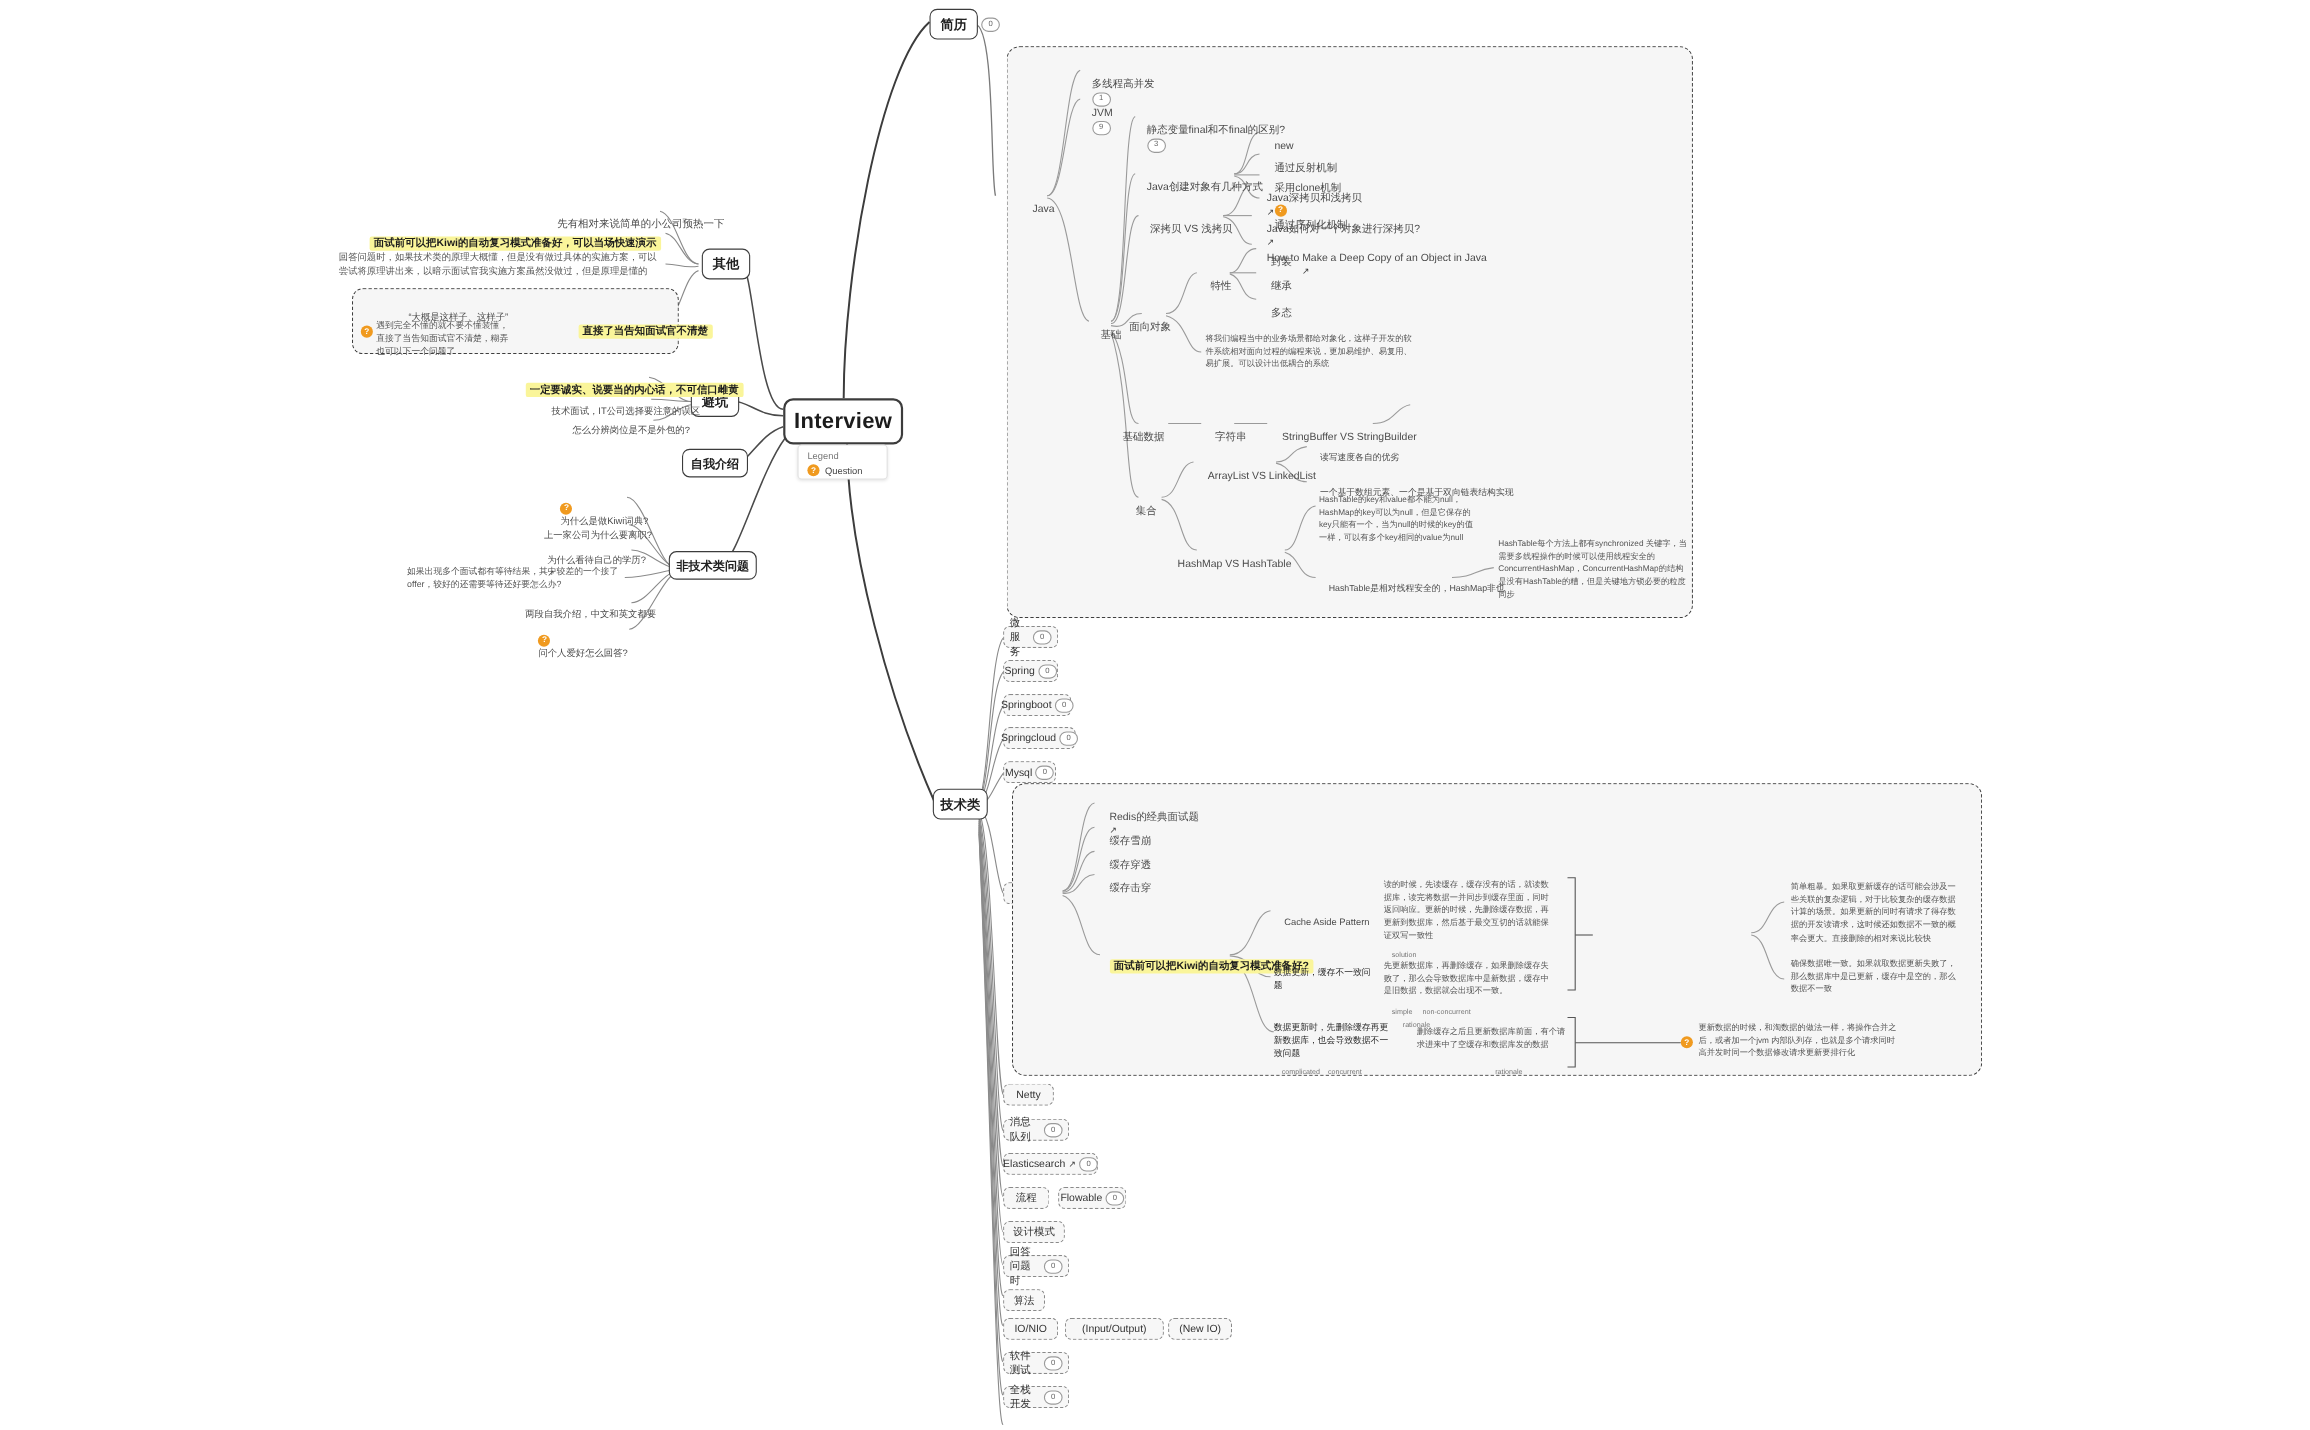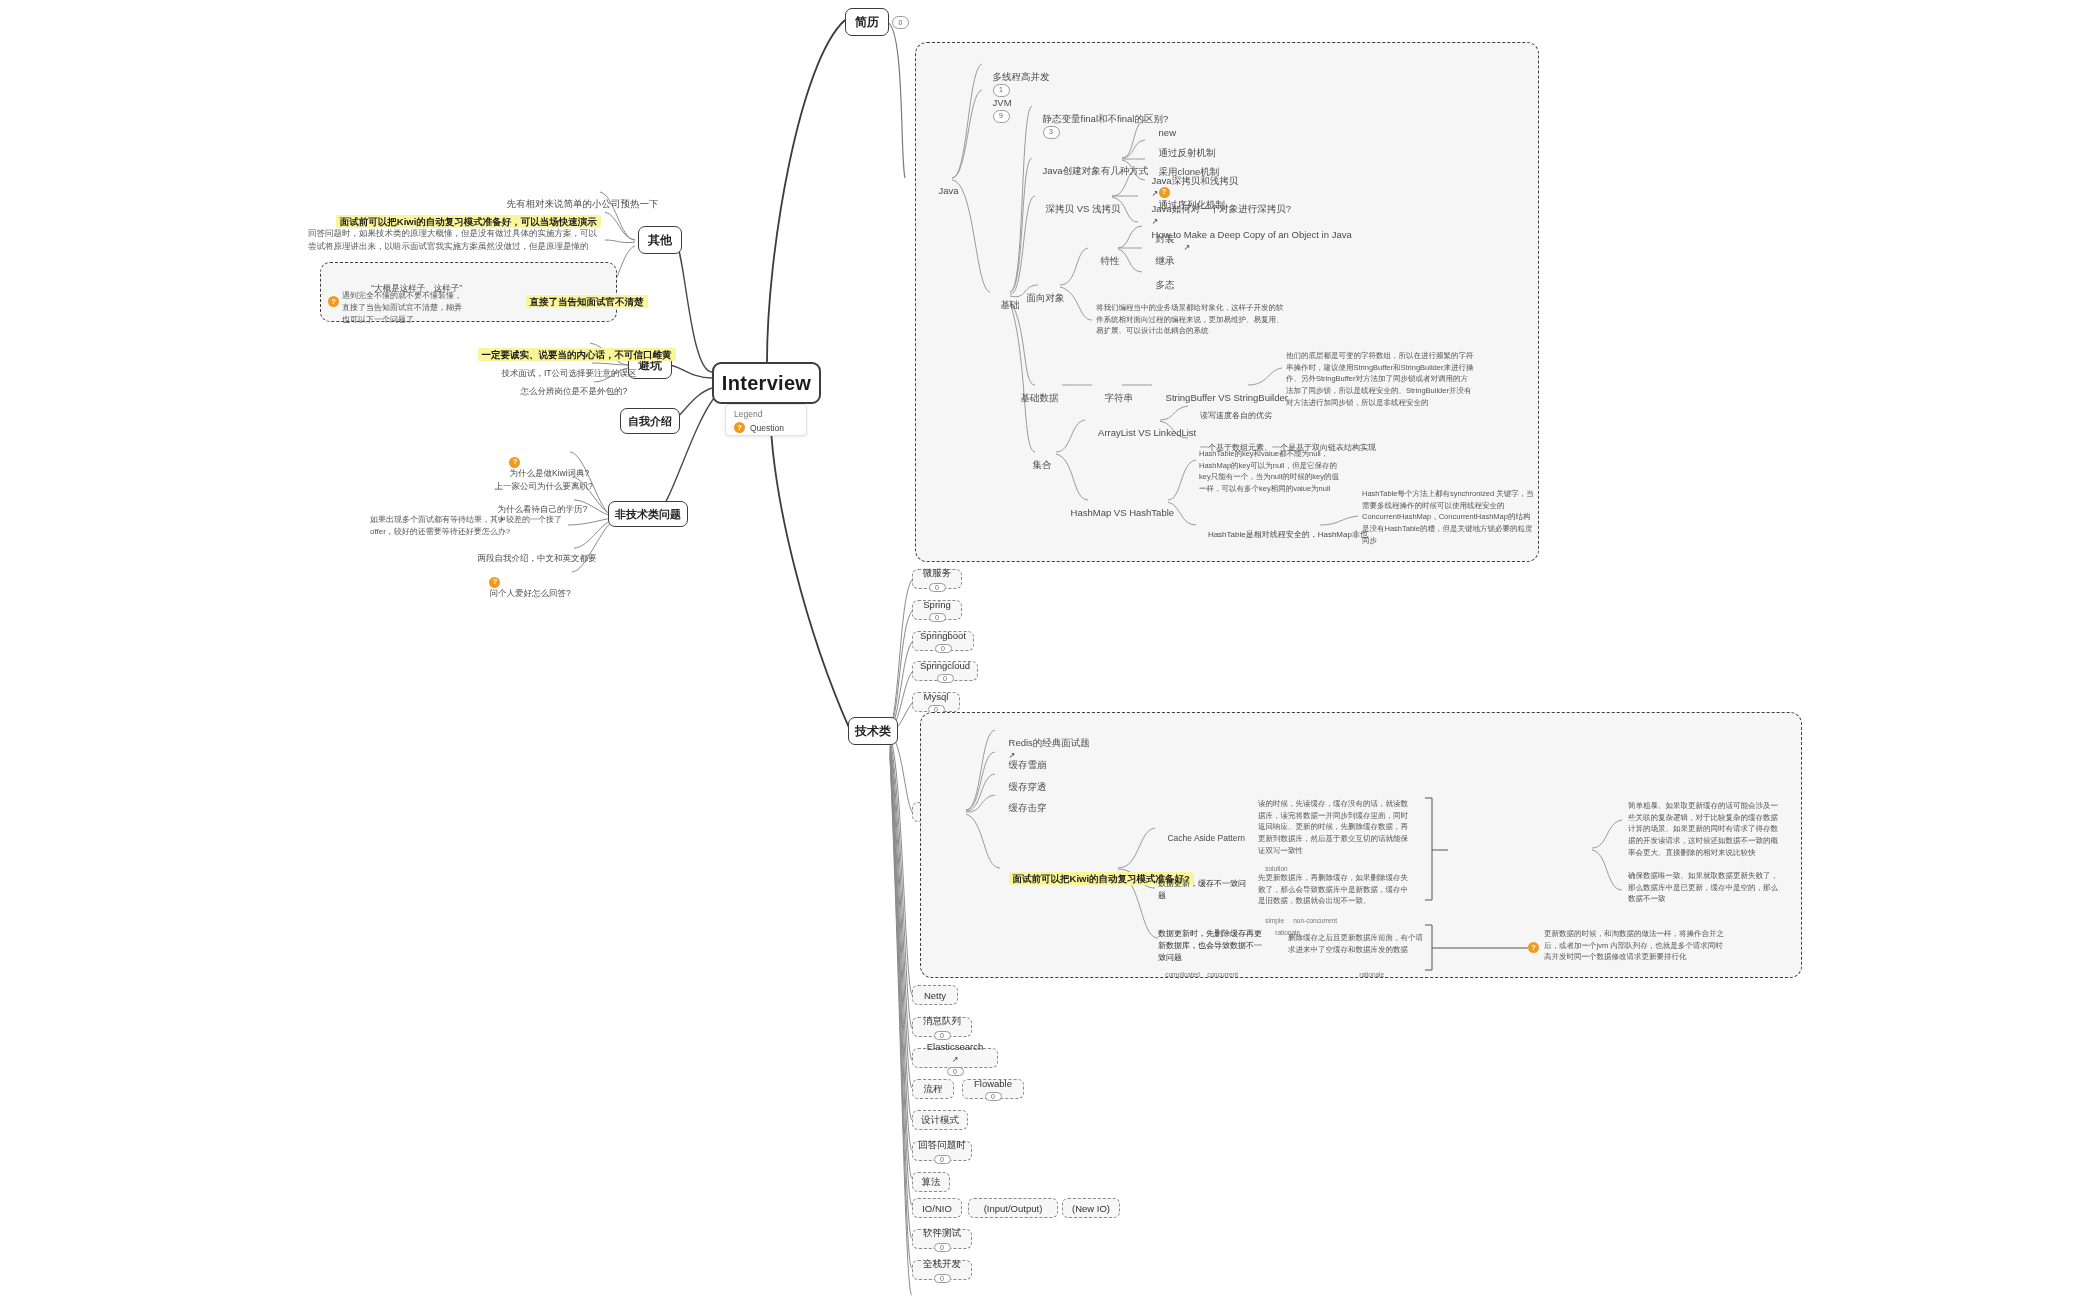--- a/index.html
+++ b/index.html
@@ -24,21 +24,21 @@
   
   .box1{
     position:absolute;border:1.6px solid #3c3c3c;border-radius:7px;background:#fff;
     display:flex;align-items:center;justify-content:center;
     font-size:12px;font-weight:bold;color:#222;
   }
   
   .chip{
     position:absolute;border:1.2px dashed #8a8a8a;border-radius:6px;background:#f7f7f7;
     display:flex;align-items:center;justify-content:center;gap:3px;
-    font-size:9.5px;color:#333;padding:0 5px;box-sizing:border-box;flex-direction:column;
+    font-size:9.5px;color:#333;padding:0 5px;box-sizing:border-box;
   }
   
   .panel{
     position:absolute;border:1.6px dashed #3f3f3f;border-radius:12px;background:#f6f6f6;
   }
   
   .hl{background:#faf59a;padding:1px 4px;border-radius:2px;font-weight:bold;color:#1d1d1d;}
   .hl-blk{background:#2d2d2d;color:#fff;padding:4px 9px;border-radius:4px;font-size:9.5px;font-weight:bold;}
   
   .q{
@@ -350,23 +350,20 @@
 
   <div class="node t-sm" style="left:1010px;top:379px;">
     <span>基础数据</span>
   </div>
   <div class="node t-sm" style="left:1094px;top:379px;">
     <span>字符串</span>
   </div>
   <div class="node t-sm" style="left:1155px;top:379px;">
     <span>StringBuffer VS StringBuilder</span>
   </div>
-  <div class="node wrap" style="left:1286px;top:350px;width:188px;font-size:7.5px;color:#555;line-height:1.55;">
-    <span>他们的底层都是可变的字符数组，所以在进行频繁的字符串操作时，建议使用StringBuffer和StringBuilder来进行操作。另外StringBuffer对方法加了同步锁或者对调用的方法加了同步锁，所以是线程安全的。StringBuilder并没有对方法进行加同步锁，所以是非线程安全的</span>
-  </div>
 
   <div class="node t-sm" style="left:1022px;top:446px;">
     <span>集合</span>
   </div>
   <div class="node t-sm" style="left:1088px;top:414px;">
     <span>ArrayList VS LinkedList</span>
   </div>
   <div class="node t-sm" style="left:1191px;top:400px;font-size:8px;">
     <span>读写速度各自的优劣</span>
   </div>

